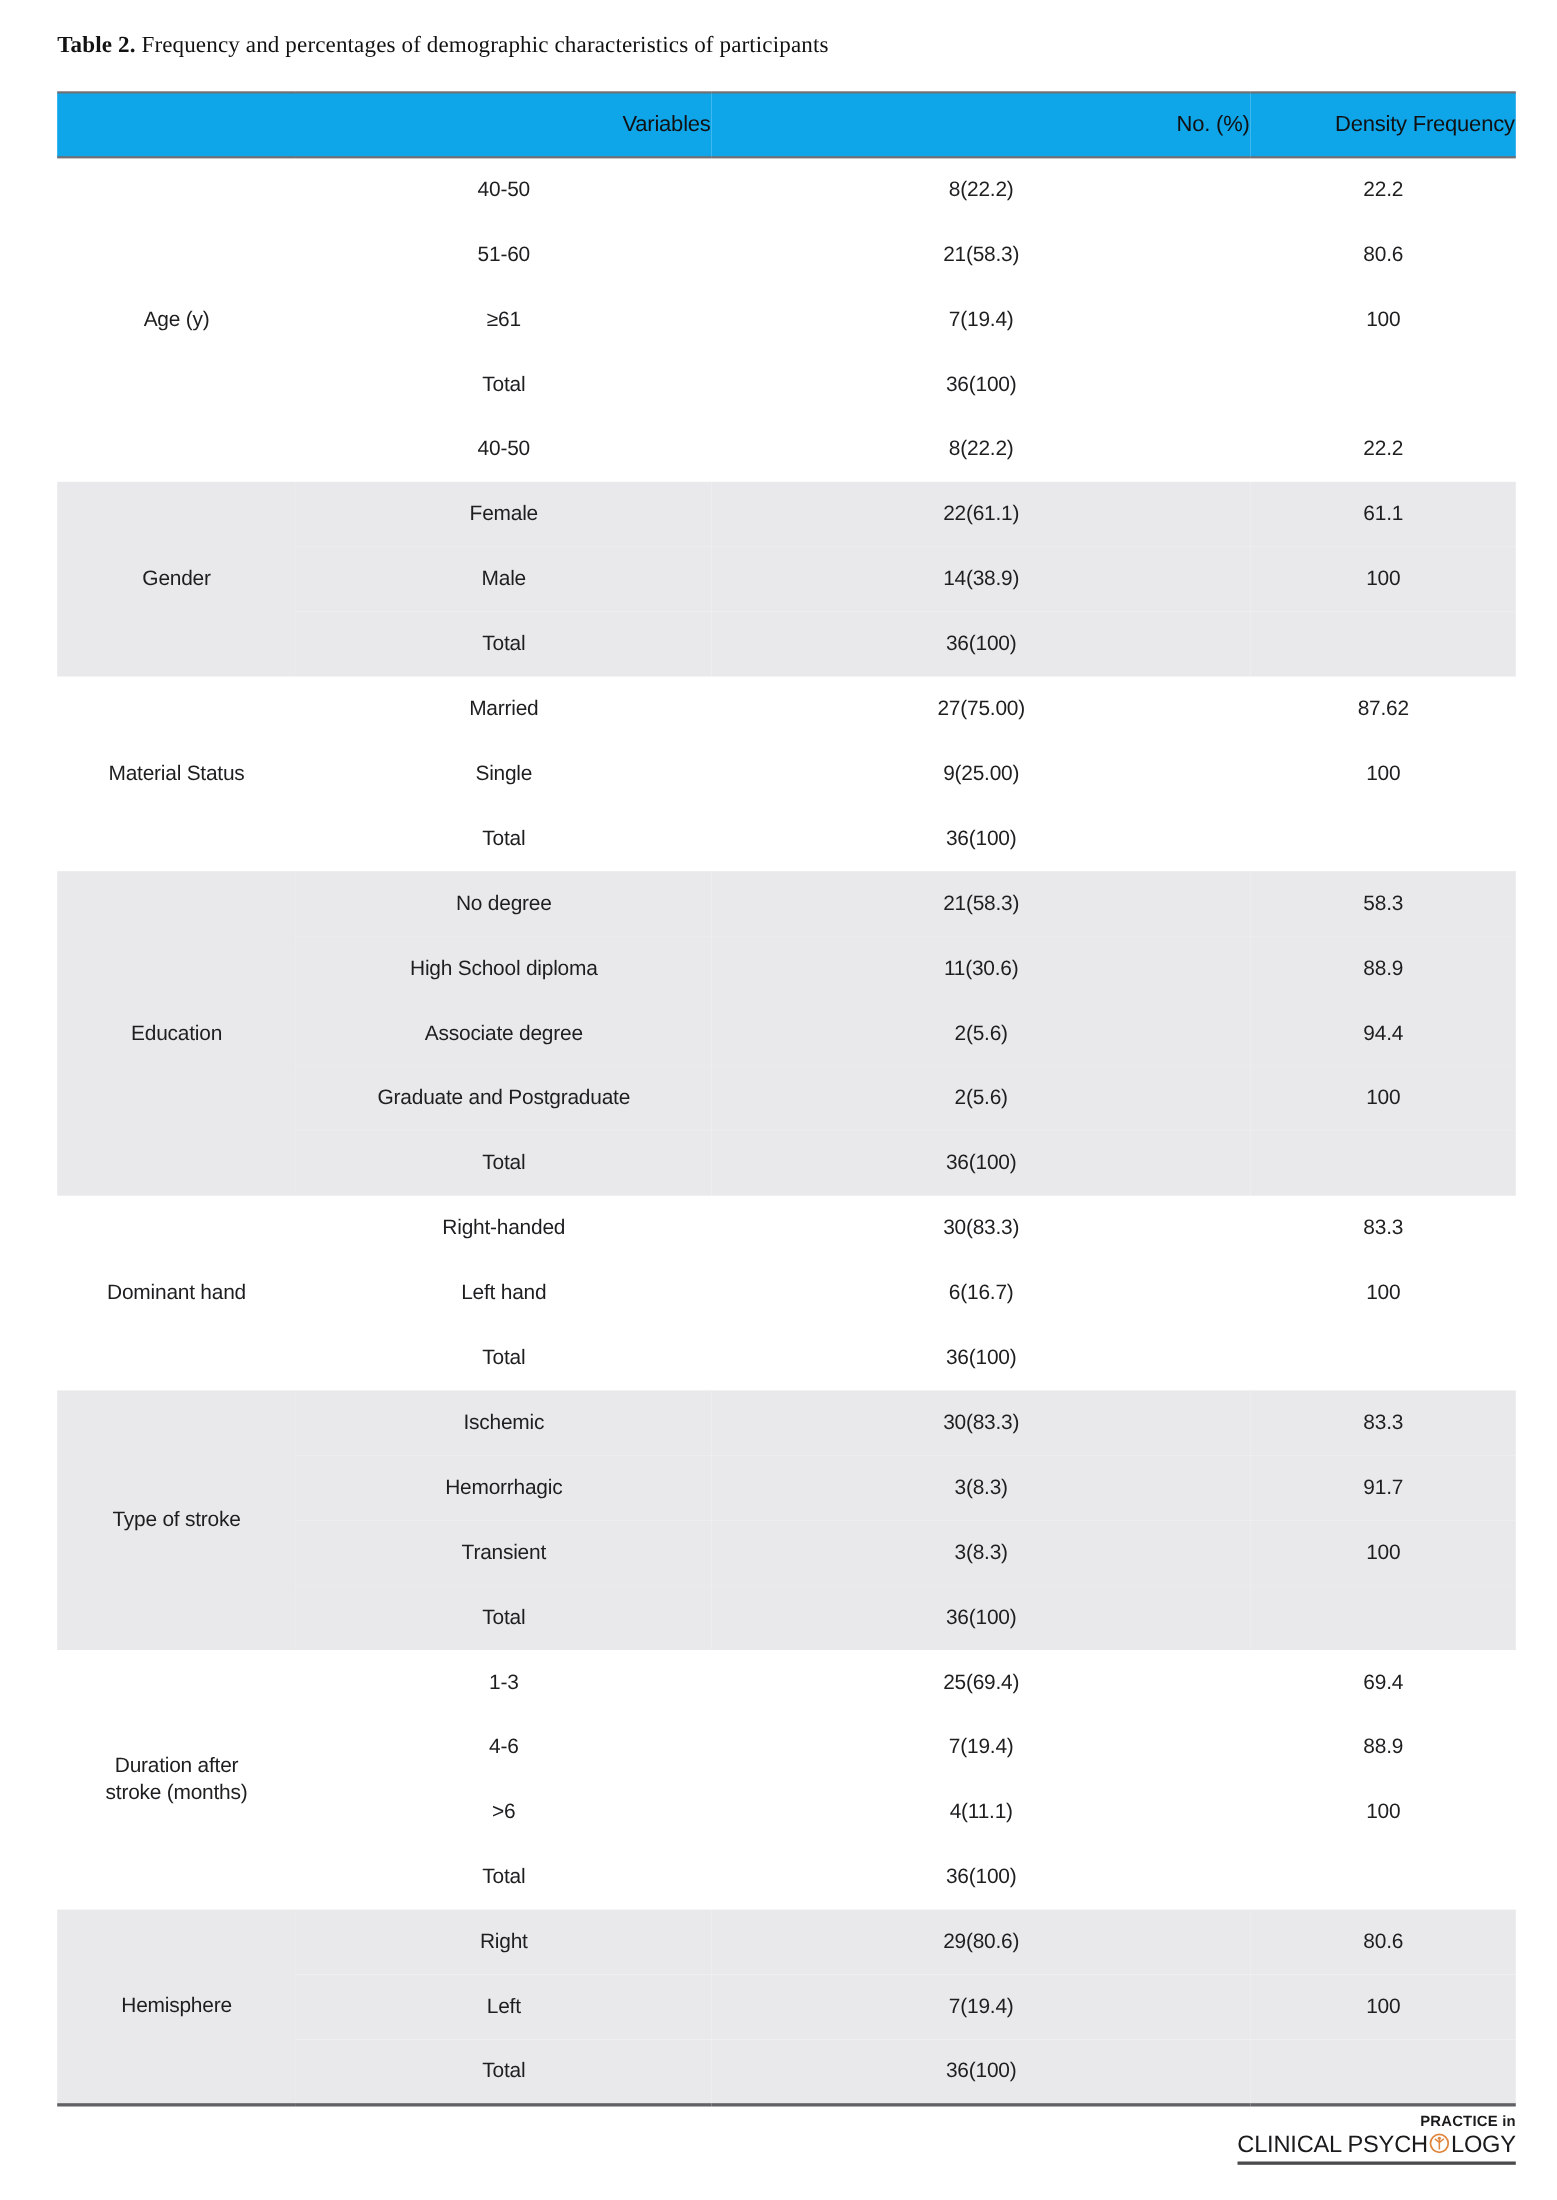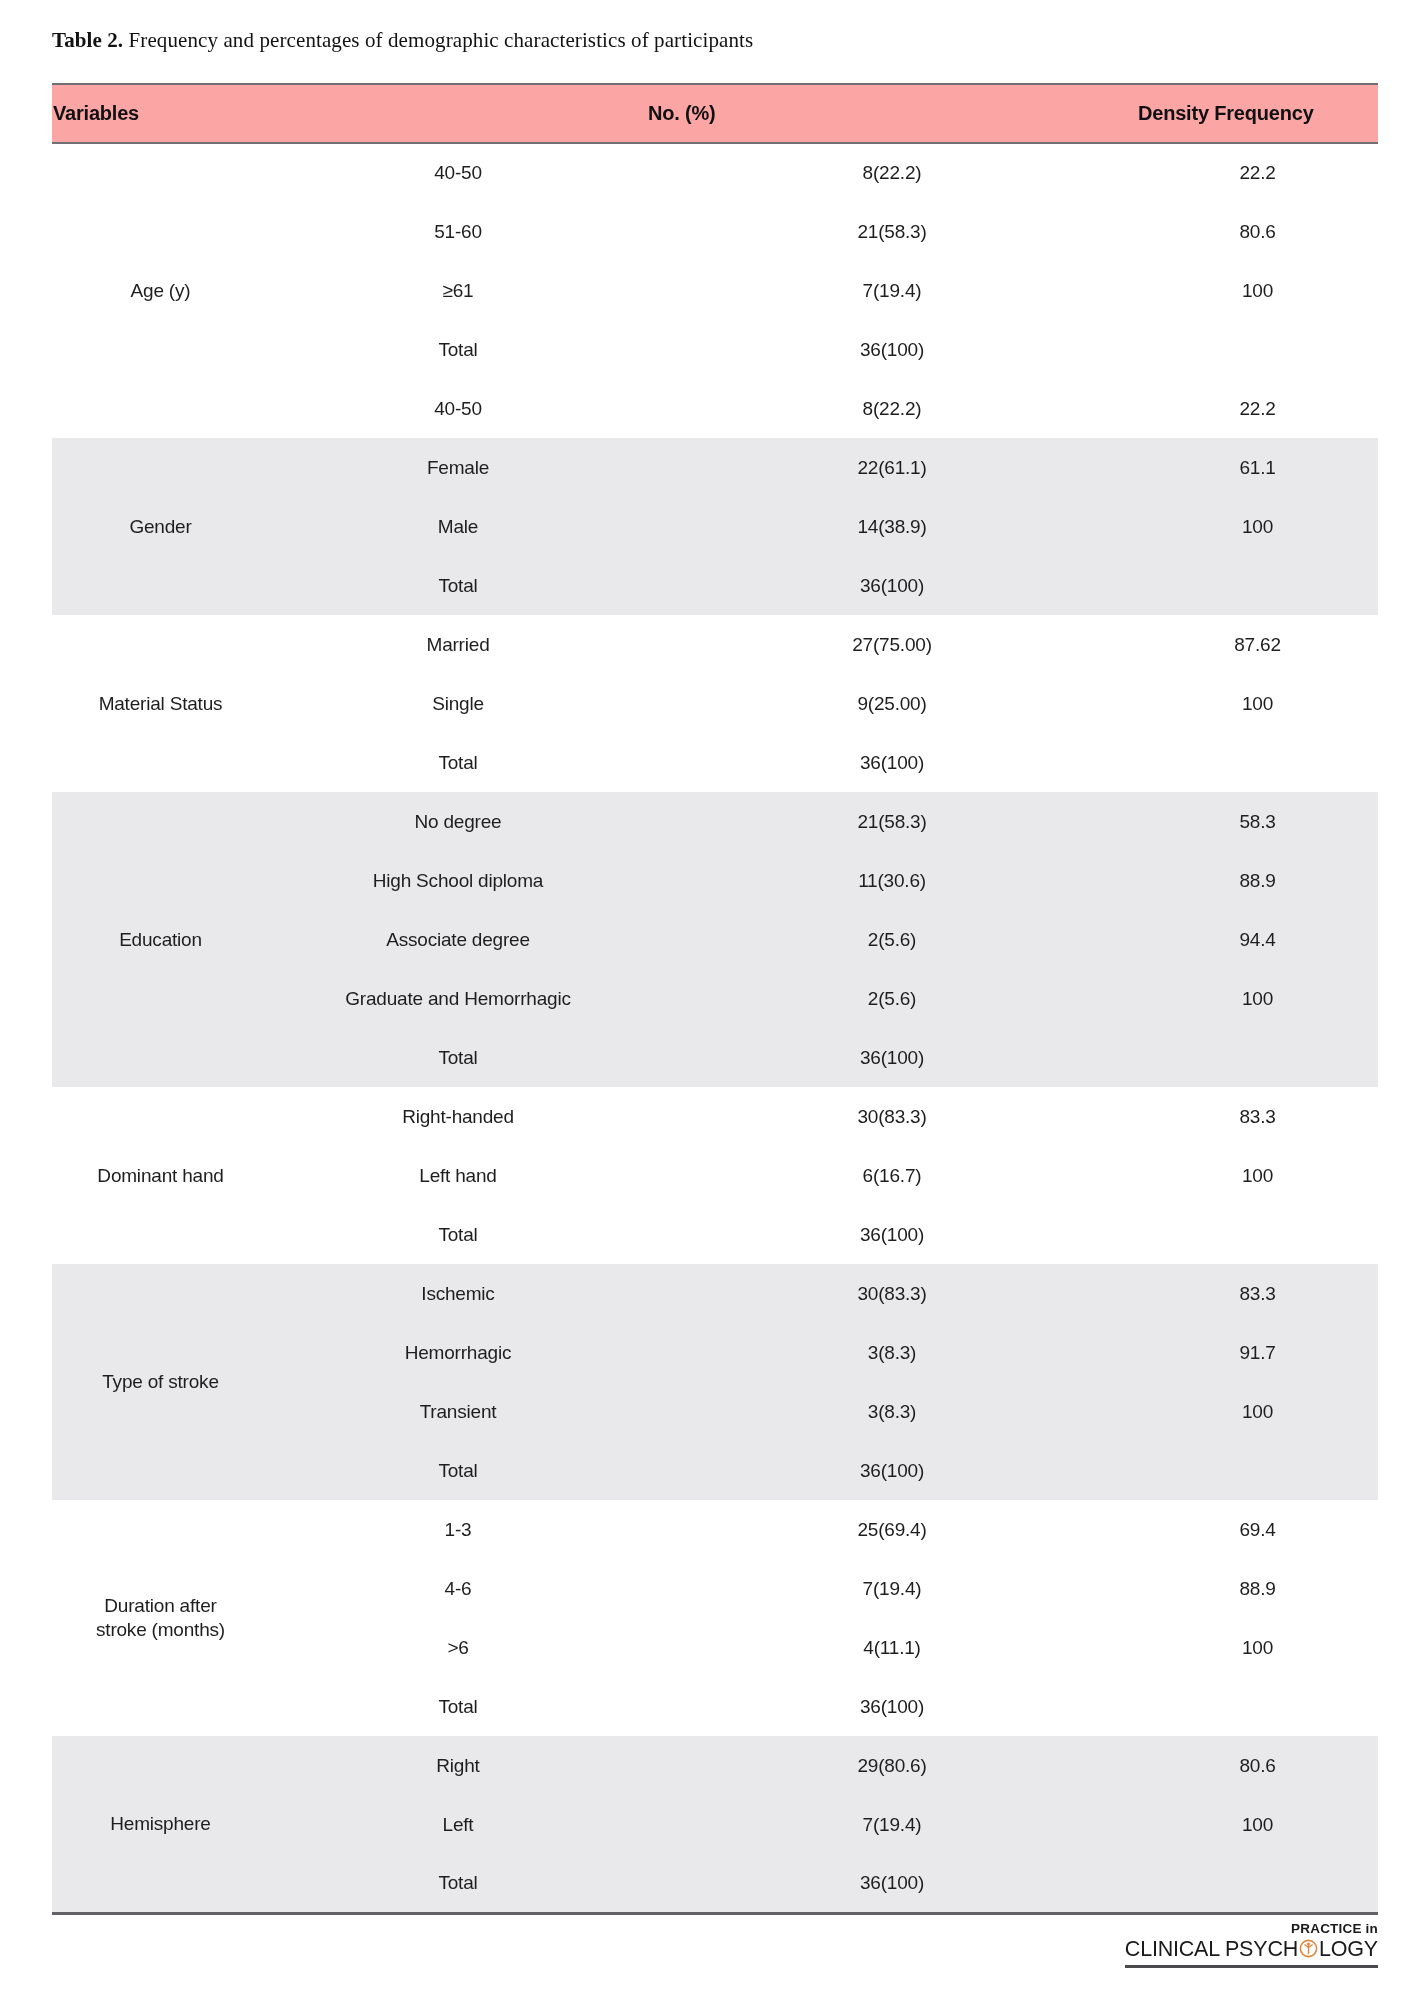--- a/index.html
+++ b/index.html
@@ -30,26 +30,26 @@
     border-top: 2px solid #707074;
     border-bottom: 3px solid #626266;
   }
   col.c-group  { width: 217px; }
   col.c-level  { width: 378px; }
   col.c-count  { width: 490px; }
   col.c-dens   { width: 241px; }
 
   thead th {
     height: 59px;
-    background: #fca5a5;
+    background: #0ea5e9;
     border-bottom: 2px solid #707074;
     font-size: 20px;
-    font-weight: bold;
+    font-weight: normal;
     color: #111113;
-    text-align: left;
+    text-align: right;
     vertical-align: middle;
     letter-spacing: -0.2px;
   }
   tbody td {
     height: 59px;
     text-align: center;
     vertical-align: middle;
     font-size: 19px;
     letter-spacing: -0.2px;
     color: #1e1e20;
@@ -176,21 +176,21 @@
           <td>High School diploma</td>
           <td>11(30.6)</td>
           <td>88.9</td>
         </tr>
         <tr class="shaded">
           <td>Associate degree</td>
           <td>2(5.6)</td>
           <td>94.4</td>
         </tr>
         <tr class="shaded">
-          <td>Graduate and Hemorrhagic</td>
+          <td>Graduate and Postgraduate</td>
           <td>2(5.6)</td>
           <td>100</td>
         </tr>
         <tr class="shaded">
           <td>Total</td>
           <td>36(100)</td>
           <td></td>
         </tr>
         <tr>
           <td rowspan="3" class="group-cell">Dominant hand</td>

